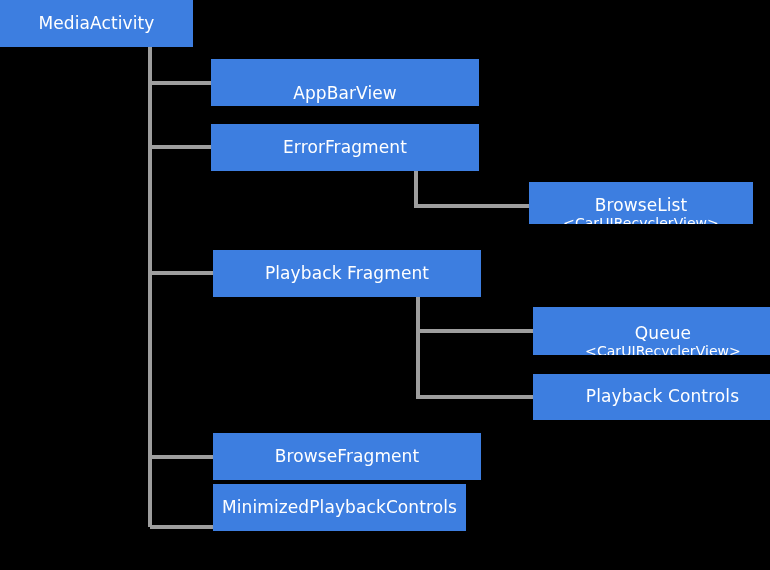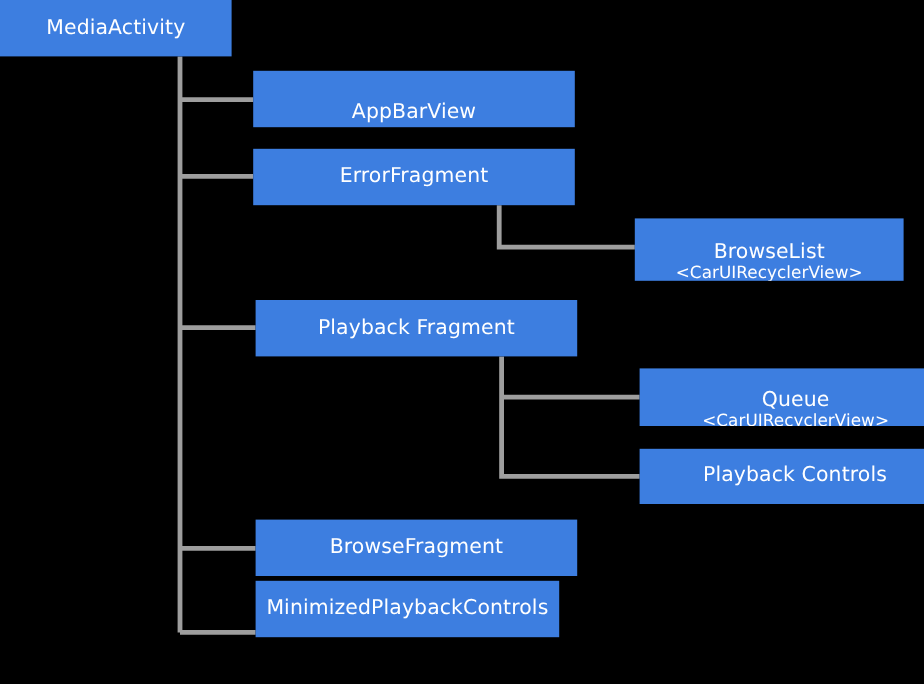--- a/index.html
+++ b/index.html
@@ -91,21 +91,21 @@
   </div>
 
   <div class="node" style="left:211px; top:59px; width:268px; height:47px;">
     <span class="title">AppBarView</span>
   </div>
 
   <div class="node single" style="left:211px; top:124px; width:268px; height:47px;">
     <span class="title">ErrorFragment</span>
   </div>
 
-  <div class="node" style="left:529px; top:182px; width:224px; height:52px;">
+  <div class="node" style="left:529px; top:182px; width:224px; height:42px;">
     <span class="title">BrowseList</span>
     <span class="subtitle">&lt;CarUIRecyclerView&gt;</span>
   </div>
 
   <div class="node single" style="left:213px; top:250px; width:268px; height:47px;">
     <span class="title">Playback Fragment</span>
   </div>
 
   <div class="node" style="left:533px; top:307px; width:260px; height:48px;">
     <span class="title">Queue</span>

